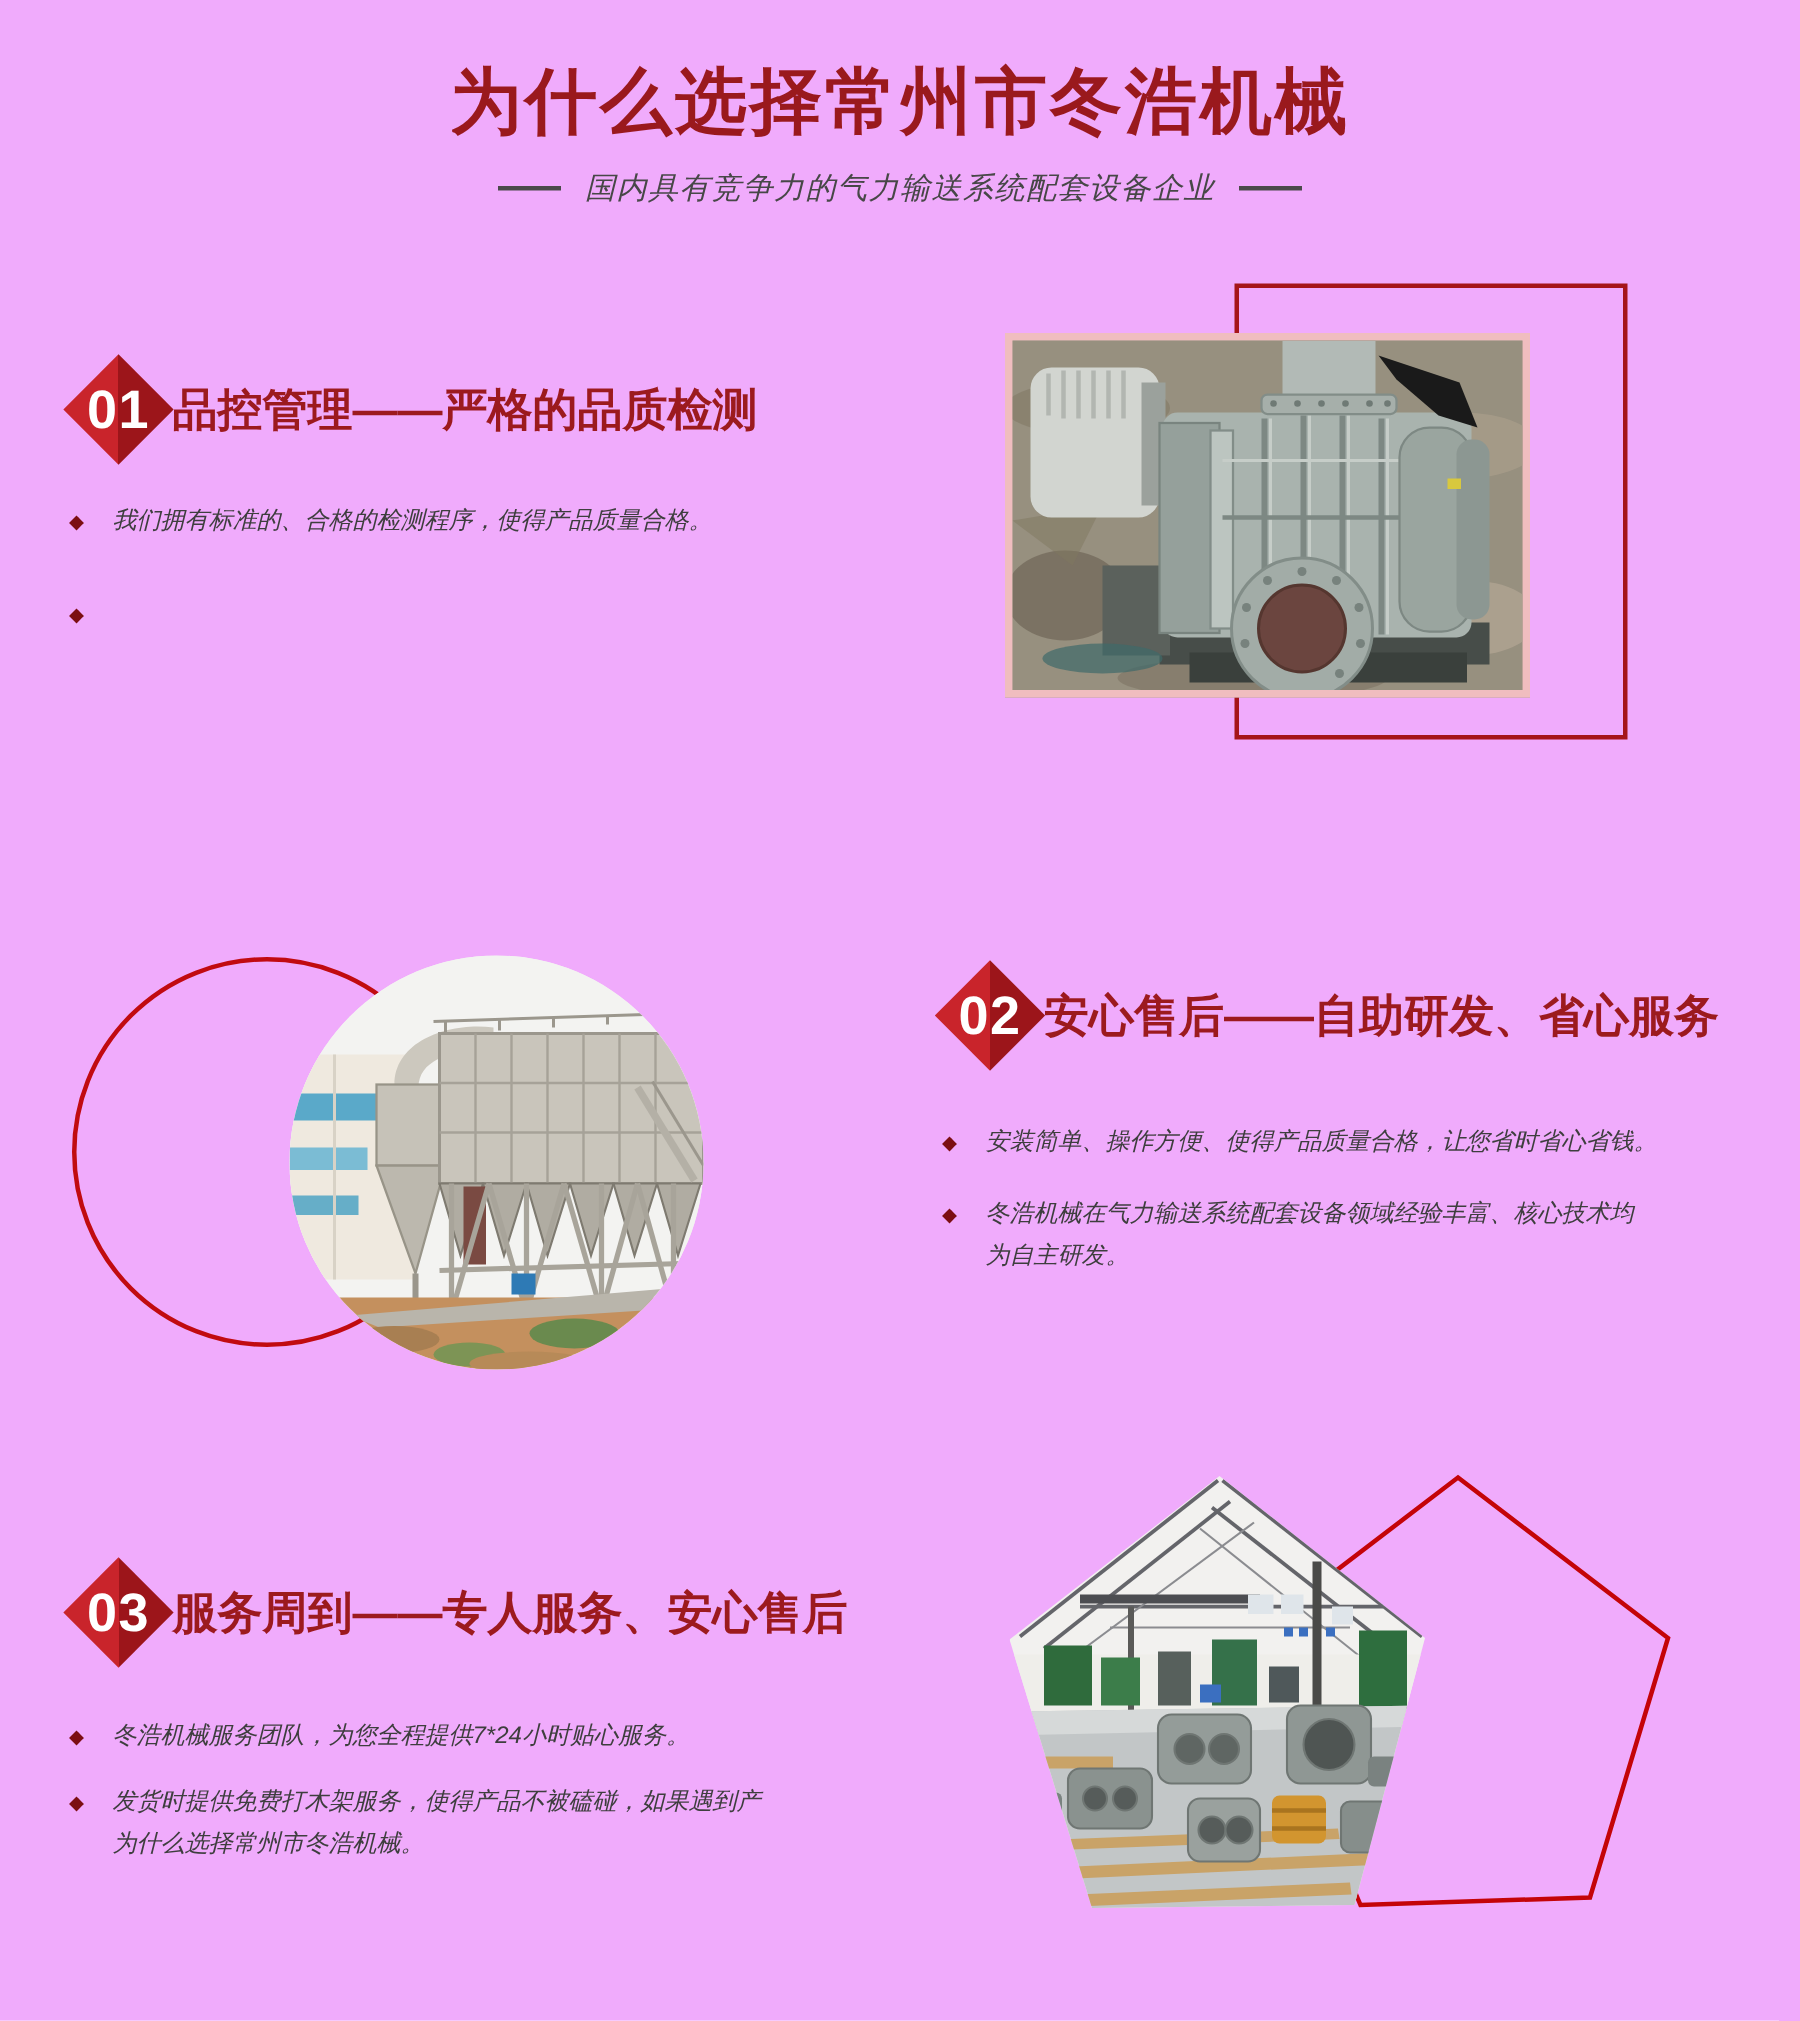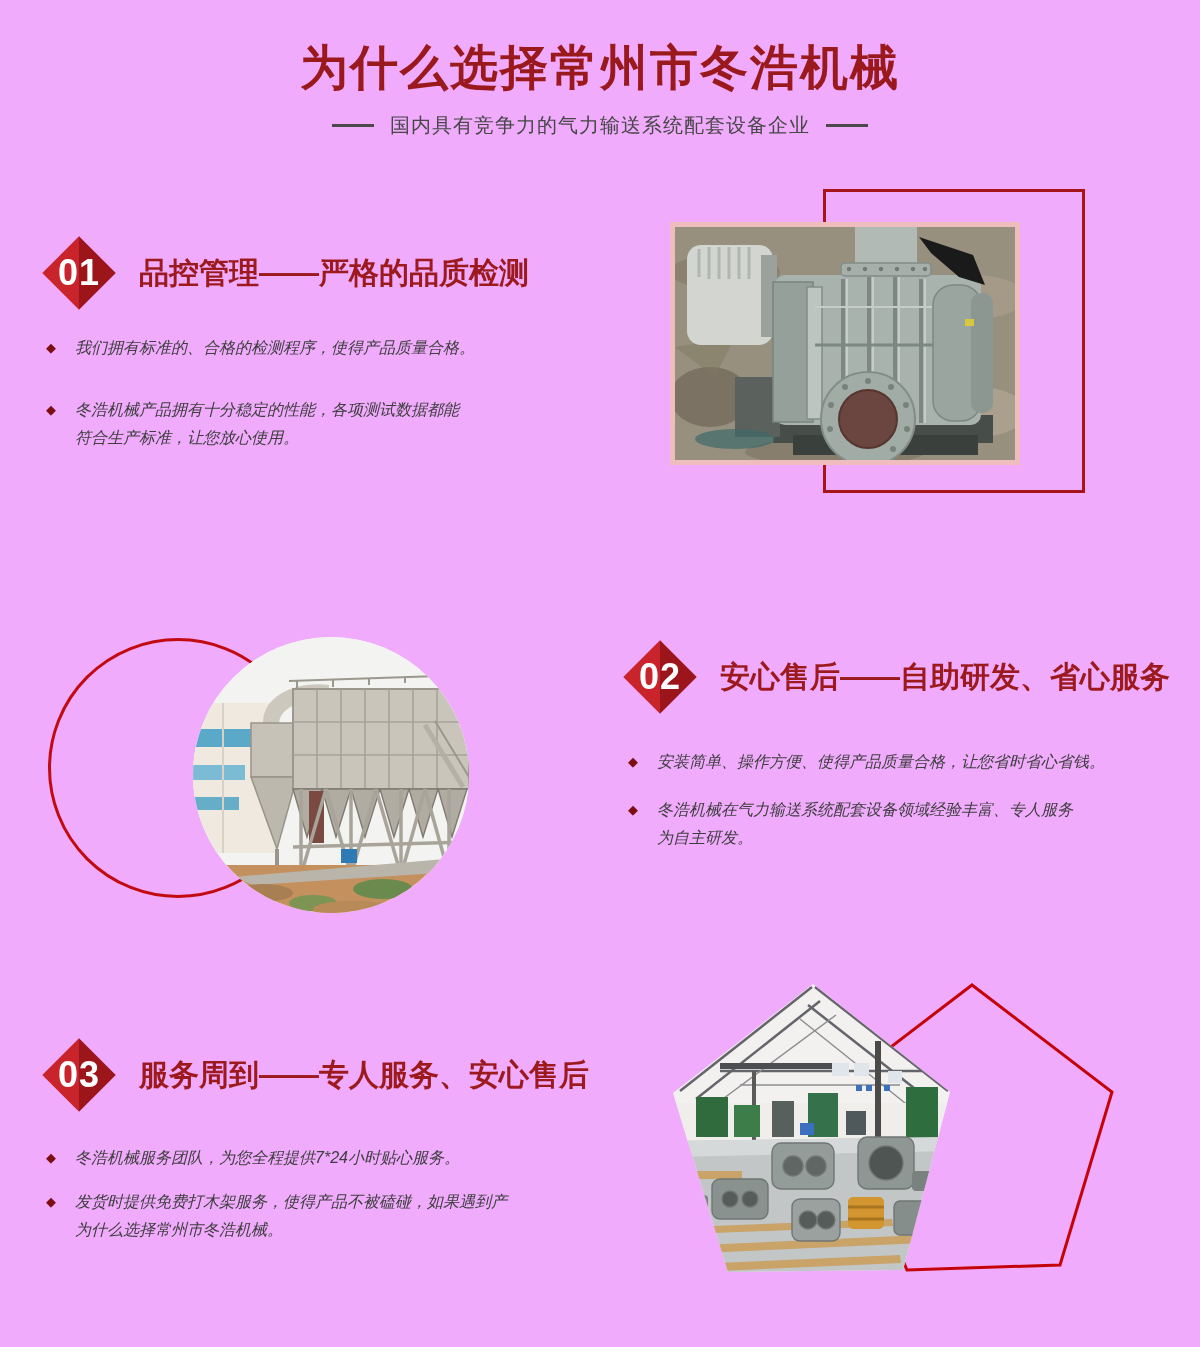--- a/index.html
+++ b/index.html
@@ -10,39 +10,39 @@
     font-family:"Liberation Sans","DejaVu Sans",sans-serif;
   }
   
   .main-title {
     position:absolute; top:36px; left:0; width:100%;
     text-align:center; font-size:48px; font-weight:bold;
     color:#9a191d; letter-spacing:2px;
   }
   .subtitle-row {
     position:absolute; top:112px; left:0; width:100%;
-    display:flex; align-items:center; justify-content:center; gap:16px;
+    display:flex; align-items:center; justify-content:center; gap:16px;font-style:italic;
   }
   .subtitle-dash { width:42px; height:3px; background:#4a4a4a; }
   .subtitle-text { font-size:20px; color:#474747; letter-spacing:1px; }
 
   
   .sec-header { position:absolute; display:flex; align-items:center; height:72px; }
   .diamond-wrap { position:relative; width:72px; height:72px; flex:0 0 72px; }
   .diamond-sq {
     position:absolute; left:10px; top:10px; width:52px; height:52px;
     transform:rotate(45deg);
     background:linear-gradient(45deg,#c9242b 50%,#9c151a 50%);
     display:flex; align-items:center; justify-content:center;
   }
   .diamond-num {
     transform:rotate(-45deg); color:#ffffff; font-size:36px; font-weight:bold;
     letter-spacing:1px;
   }
-  .sec-title { margin-left:24px; font-size:30px; font-weight:bold; color:#9c1a1e; white-space:nowrap; }
+  .sec-title { font-size:30px; font-weight:bold; color:#9c1a1e; white-space:nowrap; }
 
   
   .bullets { position:absolute; }
   .bullet { display:flex; }
   .bullet-marker {
     flex:0 0 14px; width:14px; margin-right:15px; color:#7c0e12;
     font-size:13px; line-height:28px;
   }
   .bullet-text { font-size:16px; color:#3e3e3e; line-height:28px;font-style:italic; }
   .bullet-text .line { white-space:nowrap; }
@@ -98,24 +98,20 @@
 
   <div class="bullets bullets-1" style="left:46px; top:334px;">
     <div class="bullet">
       <span class="bullet-marker">◆</span>
       <div class="bullet-text">
         <div class="line">我们拥有标准的、合格的检测程序，使得产品质量合格。</div>
       </div>
     </div>
     <div class="bullet">
       <span class="bullet-marker">◆</span>
-      <div class="bullet-text">
-        <div class="line">冬浩机械产品拥有十分稳定的性能，各项测试数据都能</div>
-        <div class="line">符合生产标准，让您放心使用。</div>
-      </div>
     </div>
   </div>
 
   <div class="frame-rect"></div>
   <div class="photo-rect">
     <svg width="340" height="233" viewBox="0 0 340 233">
 
       <rect x="0" y="0" width="340" height="233" fill="#97907f"></rect>
       <ellipse cx="50" cy="45" rx="55" ry="18" fill="#877e6b" opacity="0.8"></ellipse>
       <ellipse cx="300" cy="70" rx="50" ry="22" fill="#a79c89" opacity="0.8"></ellipse>
@@ -275,21 +271,21 @@
   <div class="bullets bullets-2" style="left:628px; top:748px;">
     <div class="bullet">
       <span class="bullet-marker">◆</span>
       <div class="bullet-text">
         <div class="line">安装简单、操作方便、使得产品质量合格，让您省时省心省钱。</div>
       </div>
     </div>
     <div class="bullet">
       <span class="bullet-marker">◆</span>
       <div class="bullet-text">
-        <div class="line">冬浩机械在气力输送系统配套设备领域经验丰富、专人服务</div>
+        <div class="line">冬浩机械在气力输送系统配套设备领域经验丰富、核心技术均</div>
         <div class="line">为自主研发。</div>
       </div>
     </div>
   </div>
 
   <div class="sec-header" style="left:43px; top:1039px;">
     <div class="diamond-wrap">
       <div class="diamond-sq">
         <span class="diamond-num">03</span>
       </div>

